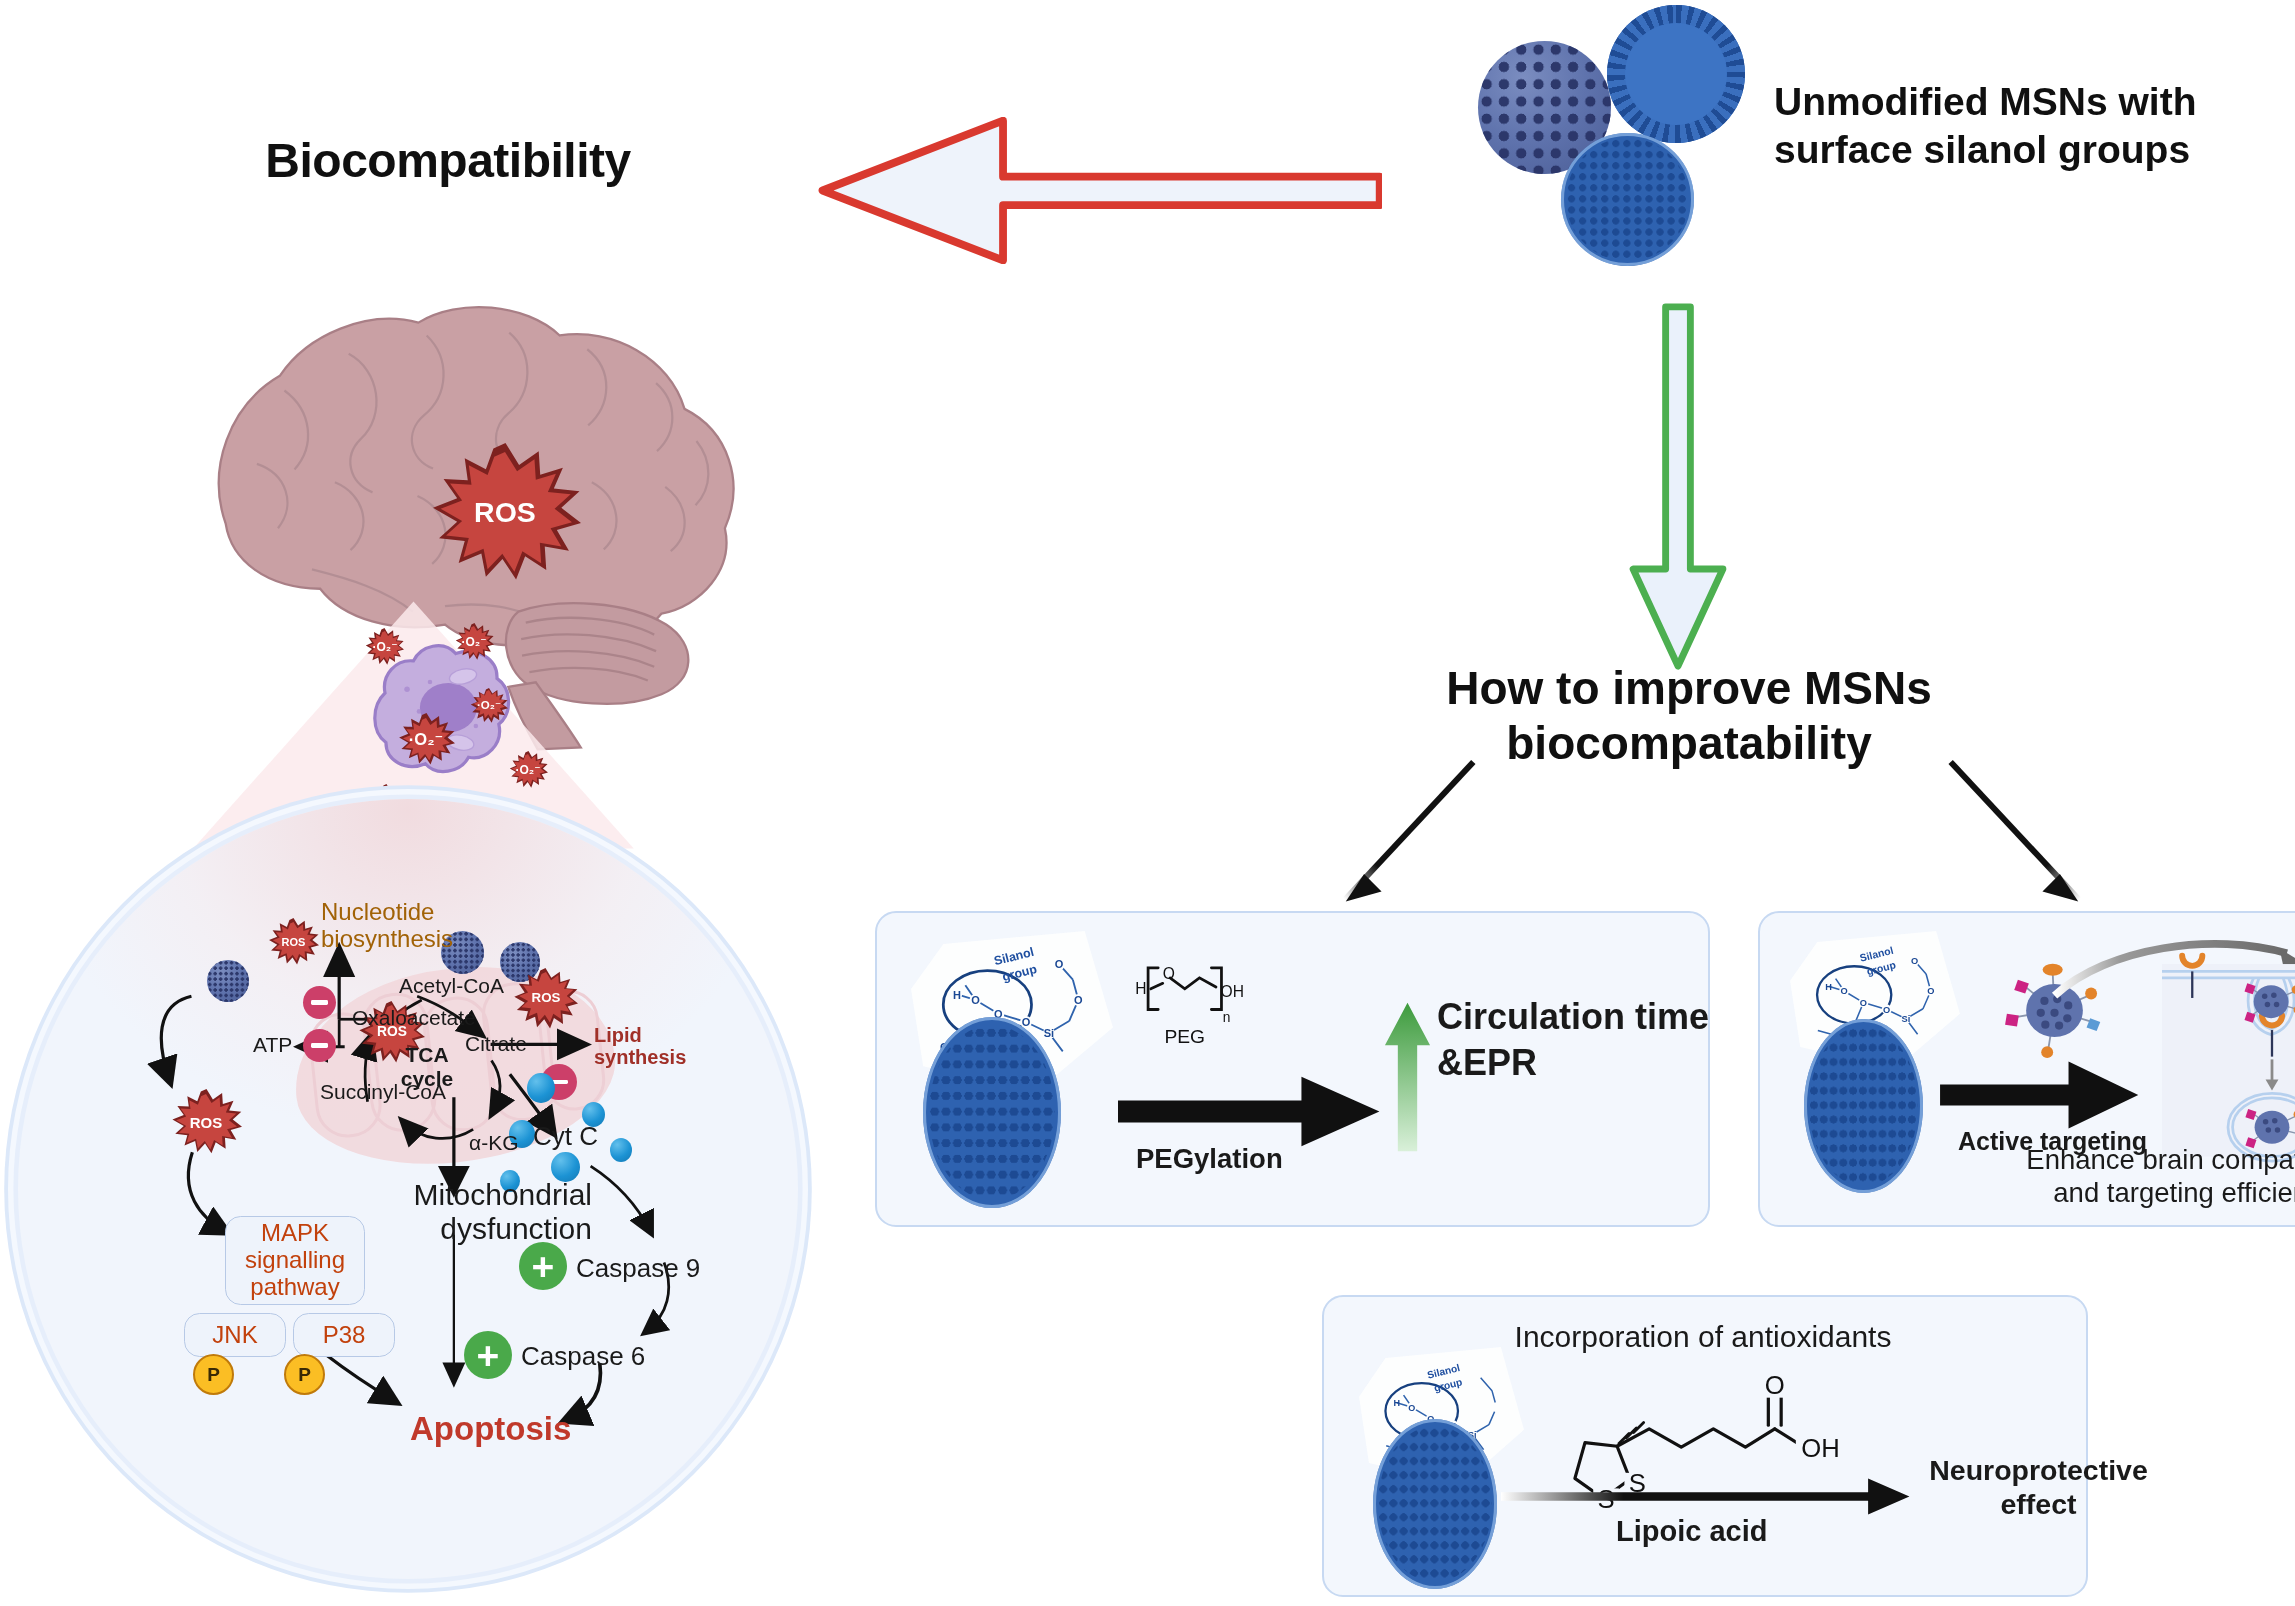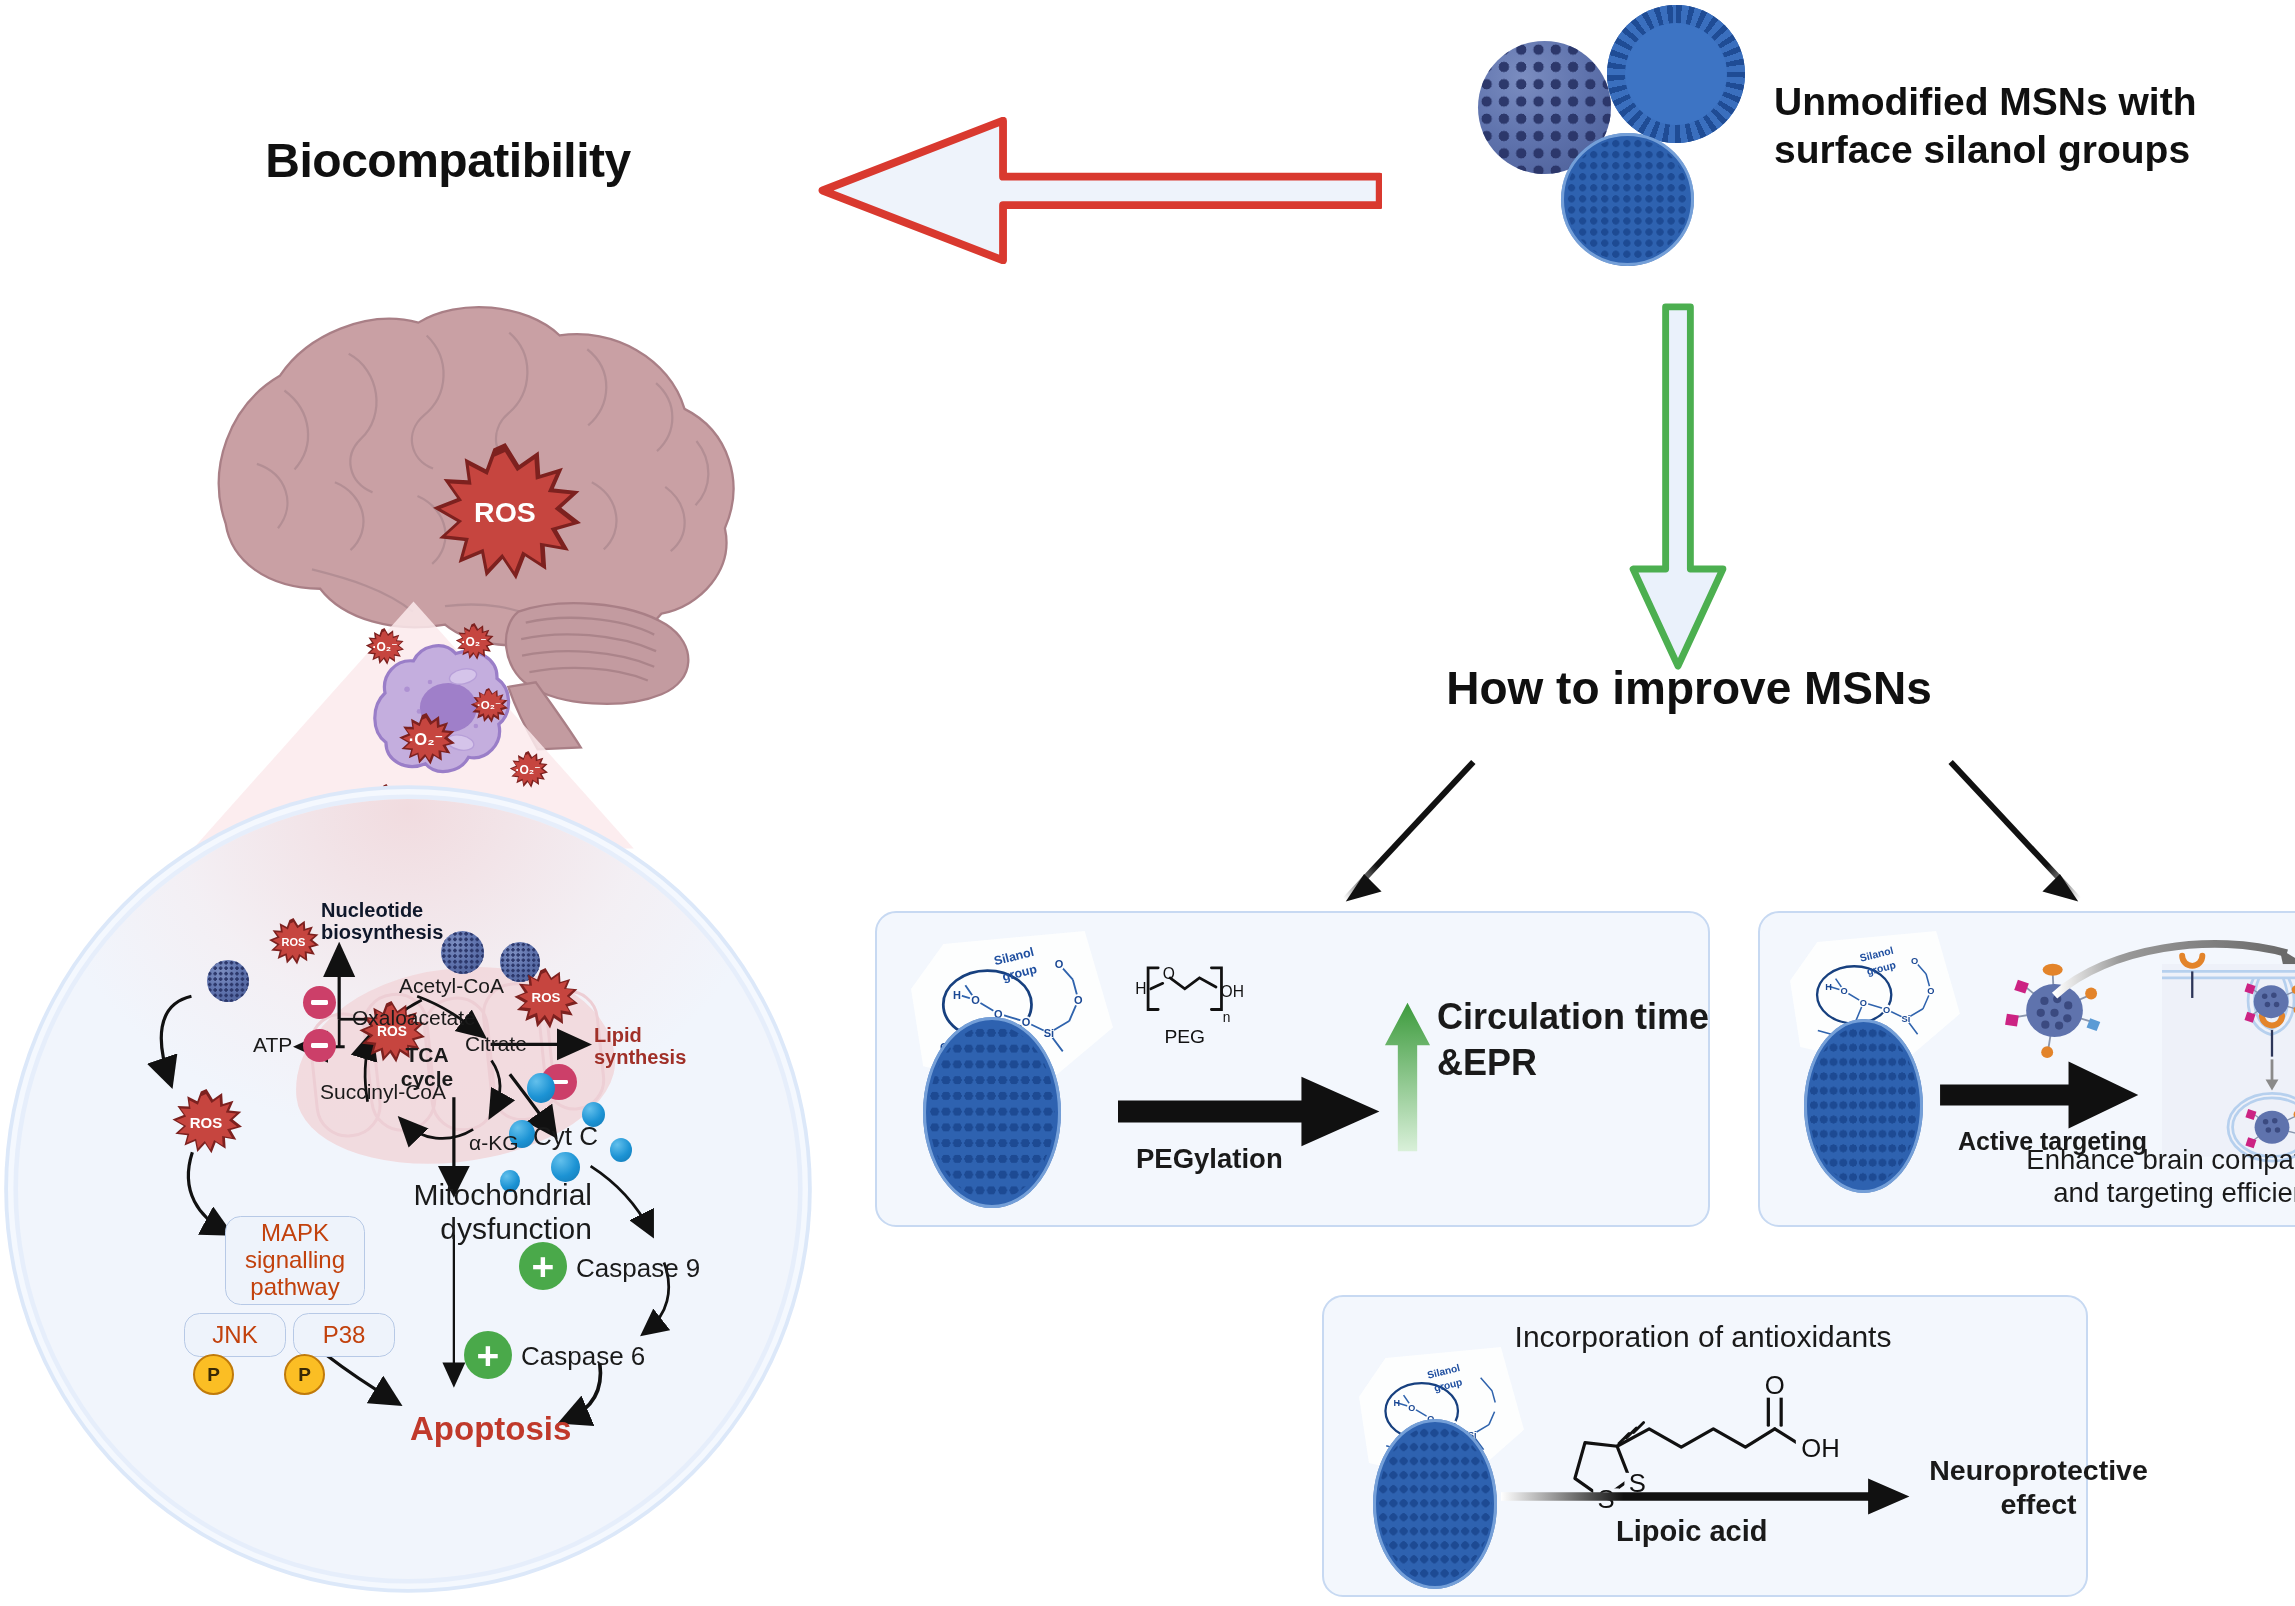--- a/index.html
+++ b/index.html
@@ -93,20 +93,21 @@
 <svg class="abs" style="left:817px;top:117px;" width="565" height="147" viewBox="0 0 1230 320">
   <path d="M 1225 130 L 405 130 L 405 8 L 12 160 L 405 312 L 405 192 L 1225 192 Z" fill="#eef3fb" stroke="#d9392f" stroke-width="17" stroke-linejoin="round"></path>
 </svg>
 
 <svg class="abs" style="left:1623px;top:303px;" width="110" height="367" viewBox="0 0 240 800">
   <path d="M 93 8 L 147 8 L 147 580 L 218 580 L 120 792 L 22 580 L 93 580 Z" fill="#eaf1fb" stroke="#4caf50" stroke-width="15" stroke-linejoin="round"></path>
 </svg>
 
 <div class="abs h-sec ctr" style="left:1299px;top:661px;width:780px;">
   <div>How to improve MSNs</div>
+  <div>biocompatability</div>
 </div>
 
 <svg class="abs" style="left:1276px;top:748px;" width="872" height="184" viewBox="0 0 1900 400">
   <defs>
     <linearGradient id="fadeL" x1="1" y1="0" x2="0" y2="1">
       <stop offset="0" stop-color="#111"></stop>
         <stop offset=".75" stop-color="#111"></stop>
       <stop offset="1" stop-color="#fff"></stop>
     </linearGradient>
     <linearGradient id="fadeR" x1="0" y1="0" x2="1" y2="1">
@@ -321,21 +322,21 @@
 <div class="plus" style="left:519px;top:1242px;width:48px;height:48px;font-size:39px;line-height:1;">+</div>
 <div class="plus" style="left:464px;top:1331px;width:48px;height:48px;font-size:39px;line-height:1;">+</div>
 
 <div class="abs cytc" style="left:527px;top:1073px;width:27.5px;height:30px;"></div>
 <div class="abs cytc" style="left:509px;top:1120px;width:26px;height:27.5px;"></div>
 <div class="abs cytc" style="left:582px;top:1102px;width:23px;height:25px;"></div>
 <div class="abs cytc" style="left:500px;top:1170px;width:20px;height:22px;"></div>
 <div class="abs cytc" style="left:551px;top:1152px;width:28.5px;height:30px;"></div>
 <div class="abs cytc" style="left:610px;top:1138px;width:22px;height:24px;"></div>
 
-<div class="abs" style="left:321px;top:899px;width:152px;font-size:20px;font-weight:bold;color:#0f172a;line-height:1.12;text-align:left;">
+<div class="abs" style="left:321px;top:899px;width:152px;font-size:24px;font-weight:normal;color:#a16207;line-height:1.12;text-align:left;">
   <div>Nucleotide</div>
   <div>biosynthesis</div>
 </div>
 
 <div class="abs" style="left:594px;top:1024px;width:119px;font-size:20px;font-weight:bold;color:#a03028;line-height:1.12;text-align:left;">
   <div>Lipid</div>
   <div>synthesis</div>
 </div>
 
 <div class="abs" style="left:253px;top:1033px;font-size:21px;">ATP</div>

